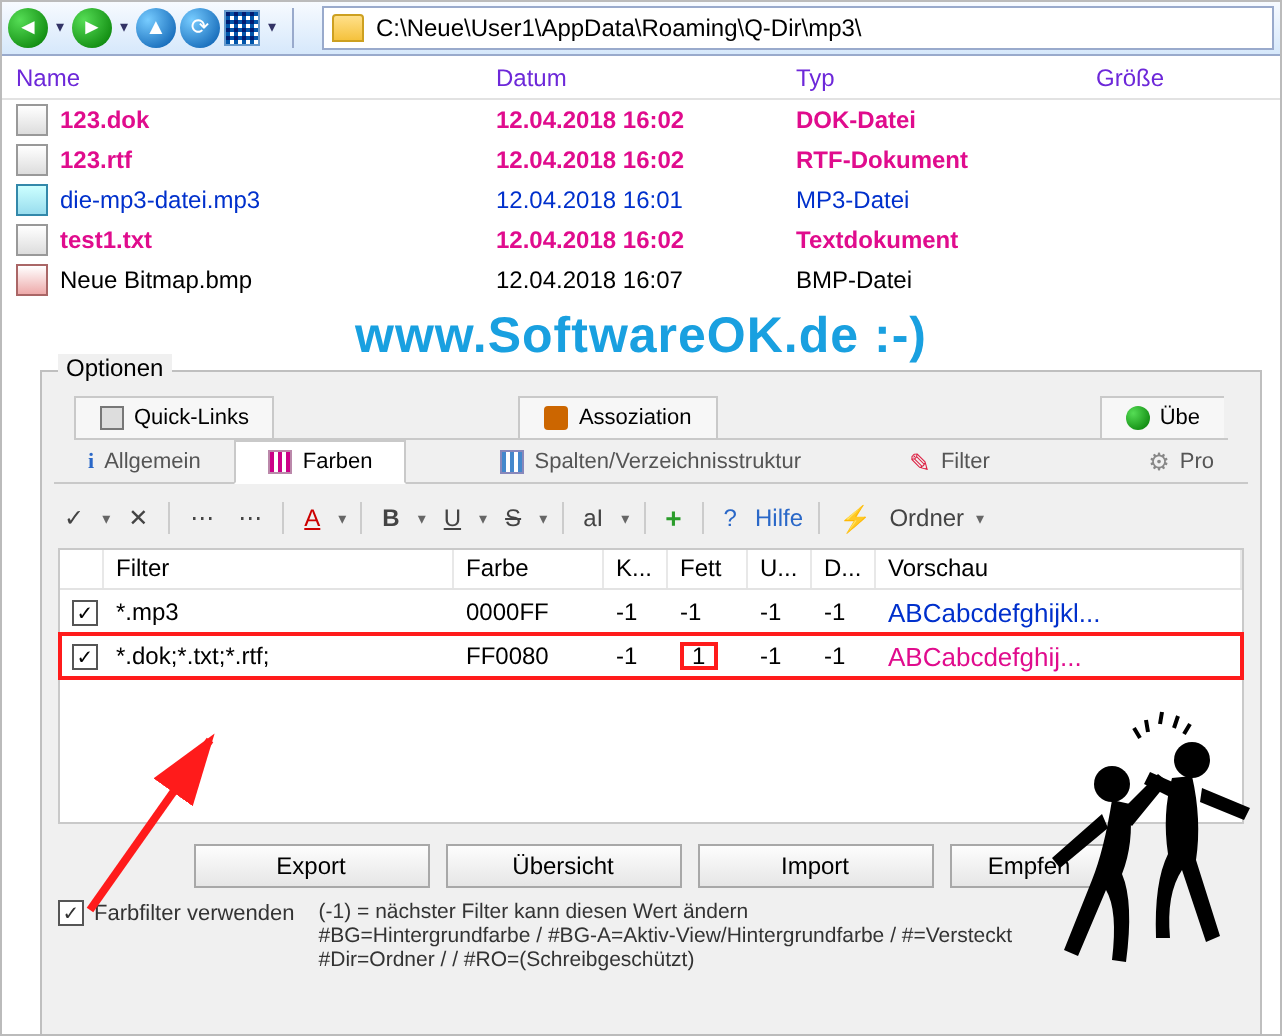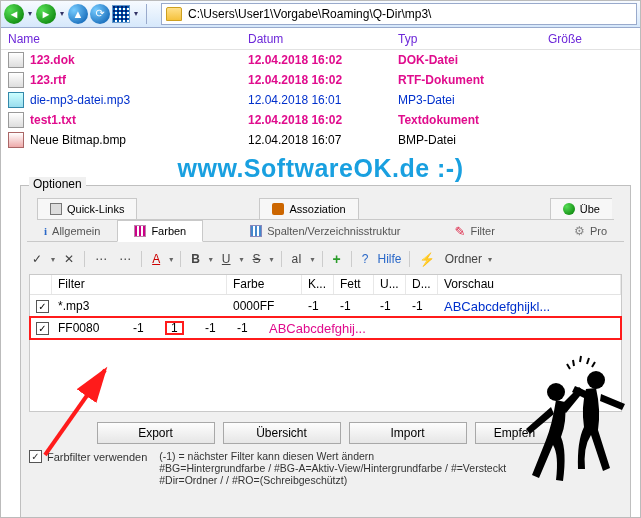--- a/index.html
+++ b/index.html
@@ -117,21 +117,21 @@
   <span class="tico dd">▾</span>
   <span class="tico green">►</span>
   <span class="tico dd">▾</span>
   <span class="tico blue">▲</span>
   <span class="tico blue">⟳</span>
   <span class="grid-ico"></span>
   <span class="tico dd">▾</span>
   <div style="width:1px;height:20px;background:#9ac;margin:0 4px"></div>
   <div class="path-box">
     <span class="fld-ico"></span>
-    <span>C:\Users\User1\Vorgabe\Roaming\Q-Dir\mp3\</span>
+    <span>C:\Neue\User1\AppData\Roaming\Q-Dir\mp3\</span>
   </div>
 </div>
 
 <div class="flh">
   <div class="c-name">Name</div>
   <div class="c-date">Datum</div>
   <div class="c-type">Typ</div>
   <div class="c-size">Größe</div>
 </div>
 
@@ -268,20 +268,21 @@
       <div class="fc-filter">*.mp3</div>
       <div class="fc-color">0000FF</div>
       <div class="fc-k">-1</div>
       <div class="fc-bold">-1</div>
       <div class="fc-u">-1</div>
       <div class="fc-d">-1</div>
       <div class="fc-prev prev1">ABCabcdefghijkl...</div>
     </div>
     <div class="flt-row hlrow">
       <div class="fc-flag"><span class="check">✓</span></div>
+      <div class="fc-filter">*.dok;*.txt;*.rtf;</div>
       <div class="fc-color">FF0080</div>
       <div class="fc-k">-1</div>
       <div class="fc-bold"><span class="hlcell">1</span></div>
       <div class="fc-u">-1</div>
       <div class="fc-d">-1</div>
       <div class="fc-prev prev2">ABCabcdefghij...</div>
     </div>
     <div class="flt-space"></div>
   </div>
 

